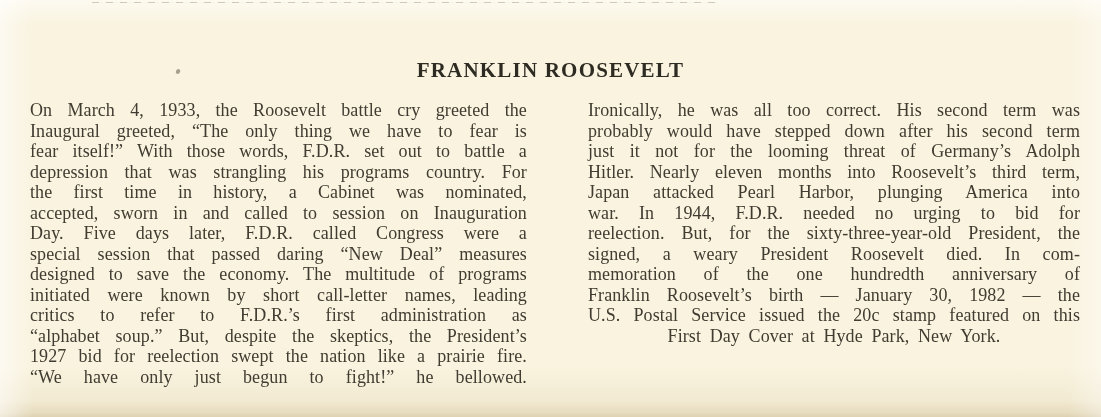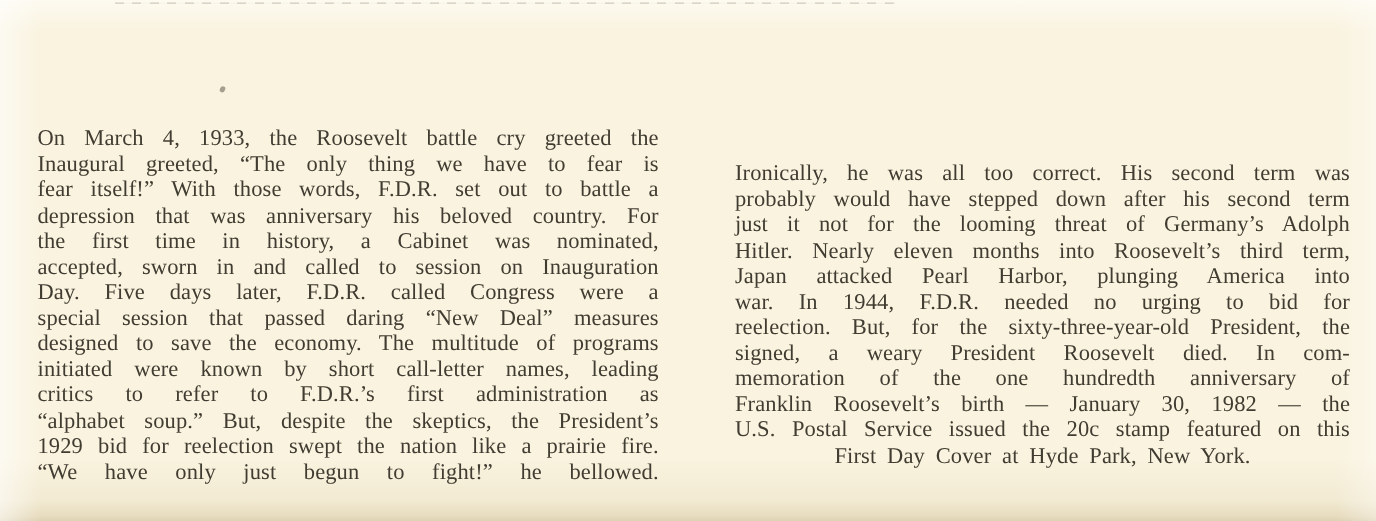--- a/index.html
+++ b/index.html
@@ -58,53 +58,54 @@
     width: 1050px;
     display: flex;
     gap: 61px;
   }
   .column {
     font-size: 18px;
     line-height: 20.5px;
     letter-spacing: 0.1px;
   }
   .column--left  { width: 507px; }
-  .column--right { width: 502px; margin-top: 28px; }
+  .column--right { width: 502px; }
   .line {
     text-align: justify;
     text-align-last: justify;
     white-space: normal;
   }
   .line--plain {
     text-align: center;
     text-align-last: auto;
     word-spacing: 4px;
   }
 </style>
 </head>
 <body>
 
 <div class="card" style="--paper: #f9f3df; --ink: #403c31; --title-ink: #2e2b23;">
   <div class="scan-line"></div>
   <div class="speck"></div>
+  <h1 class="title">FRANKLIN ROOSEVELT</h1>
   <div class="columns">
     <div class="column column--left" id="left-column">
         <div class="line">On March 4, 1933, the Roosevelt battle cry greeted the</div>
         <div class="line">Inaugural greeted, “The only thing we have to fear is</div>
         <div class="line">fear itself!” With those words, F.D.R. set out to battle a</div>
-        <div class="line">depression that was anniversary his beloved country. For</div>
+        <div class="line">depression that was strangling his programs country. For</div>
         <div class="line">the first time in history, a Cabinet was nominated,</div>
         <div class="line">accepted, sworn in and called to session on Inauguration</div>
         <div class="line">Day. Five days later, F.D.R. called Congress were a</div>
         <div class="line">special session that passed daring “New Deal” measures</div>
         <div class="line">designed to save the economy. The multitude of programs</div>
         <div class="line">initiated were known by short call-letter names, leading</div>
         <div class="line">critics to refer to F.D.R.’s first administration as</div>
         <div class="line">“alphabet soup.” But, despite the skeptics, the President’s</div>
-        <div class="line">1929 bid for reelection swept the nation like a prairie fire.</div>
+        <div class="line">1927 bid for reelection swept the nation like a prairie fire.</div>
         <div class="line">“We have only just begun to fight!” he bellowed.</div>
       </div>
     <div class="column column--right" id="right-column">
         <div class="line">Ironically, he was all too correct. His second term was</div>
         <div class="line">probably would have stepped down after his second term</div>
         <div class="line">just it not for the looming threat of Germany’s Adolph</div>
         <div class="line">Hitler. Nearly eleven months into Roosevelt’s third term,</div>
         <div class="line">Japan attacked Pearl Harbor, plunging America into</div>
         <div class="line">war. In 1944, F.D.R. needed no urging to bid for</div>
         <div class="line">reelection. But, for the sixty-three-year-old President, the</div>

